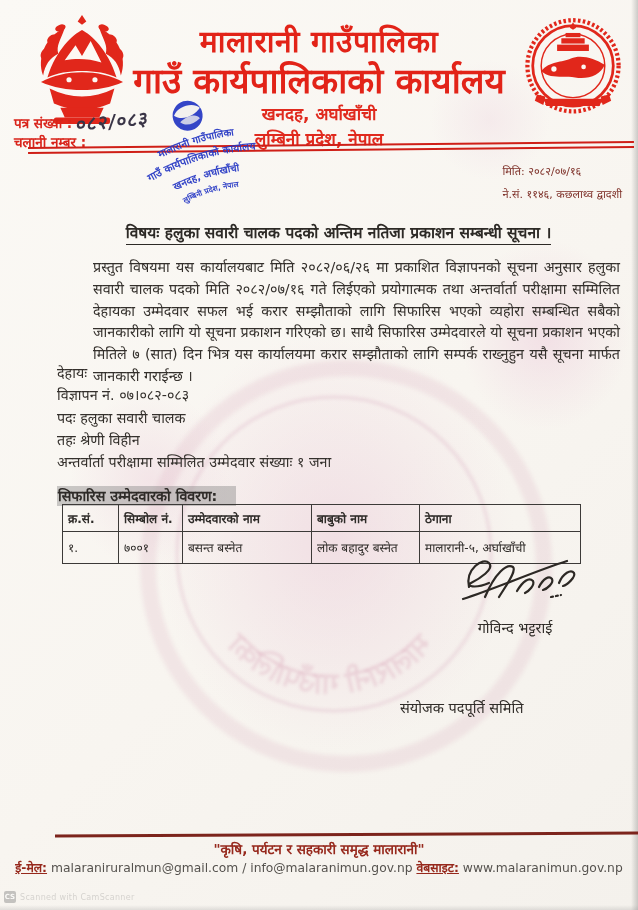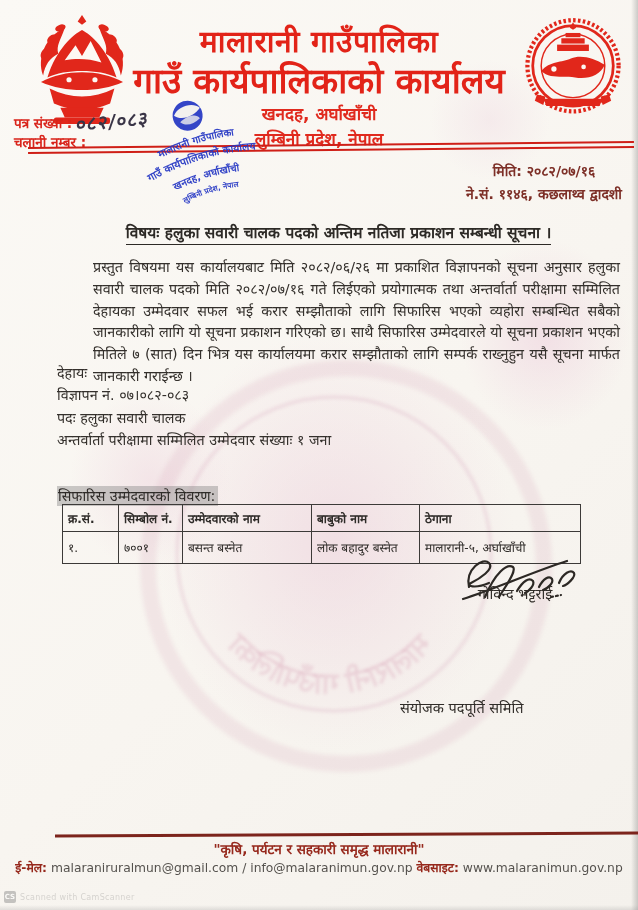--- a/index.html
+++ b/index.html
@@ -42,57 +42,57 @@
   .ref-dispatch{top:133px;}
   .hand{display:inline-block;font-size:19px;font-weight:bold;color:#3a3547;
     transform:rotate(-5deg) skewX(-8deg);margin-left:4px;letter-spacing:1px;}
 
   .redline{position:absolute;left:28px;top:144px;width:606px;transform:rotate(-0.55deg);}
   .redline div{height:2.2px;background:#cf1f17;}
   .redline div:first-child{margin-bottom:3px;}
 
   .stamp-blue{position:absolute;left:126px;top:80px;width:146px;height:146px;opacity:.92;}
 
-  .date-block{position:absolute;right:16px;top:160px;text-align:center;
-    font-size:14px;font-weight:bold;color:#7d2f27;line-height:23px;}
+  .date-block{position:absolute;right:16px;top:160px;text-align:left;
+    font-size:11px;font-weight:normal;color:#7d2f27;line-height:23px;}
 
   
   .subject{position:absolute;left:0;top:221px;width:100%;text-align:center;}
   .subject span{font-size:15.5px;font-weight:bold;color:#2d2a26;
     border-bottom:1.6px solid #2d2a26;padding-bottom:2px;margin-left:39px;}
 
   
   .para{position:absolute;left:57px;top:257px;width:527px;
     font-size:14.3px;line-height:21.8px;text-align:justify;font-weight:500;color:#34302c;margin-left:36px;}
   .details{position:absolute;left:57px;top:362px;font-size:14.3px;line-height:22.3px;font-weight:500;color:#34302c;}
-  .caption{position:absolute;left:57px;top:486px;font-size:14.3px;font-weight:400;color:#2e2b28;
-    background:rgba(128,128,128,.40);padding:0 3px 1px 1px;}
+  .caption{position:absolute;left:57px;top:486px;font-size:14.3px;font-weight:700;color:#2e2b28;
+    background:rgba(128,128,128,.40);padding:0 19px 1px 1px;}
 
   
   table.result{position:absolute;left:62px;top:504px;border-collapse:collapse;
     font-size:12px;color:#2e2b28;}
   table.result th,table.result td{border:1.6px solid #3c3a38;padding:2px 5px;text-align:left;vertical-align:middle;}
   table.result th{font-weight:bold;height:22px;}
   table.result td{height:27px;font-weight:500;}
   .c0{width:45px;} .c1{width:53px;margin-left:36px;} .c2{width:118px;} .c3{width:97px;} .c4{width:150px;}
 
   
   .sig-scribble{position:absolute;left:455px;top:553px;width:130px;height:58px;}
-  .sig-name{position:absolute;left:400px;top:583px;width:230px;text-align:center;
+  .sig-name{position:absolute;left:400px;top:617px;width:230px;text-align:center;
     font-size:14.5px;font-weight:500;color:#302c28;}
   .sig-title{position:absolute;left:400px;top:653px;width:230px;
     font-size:14.5px;font-weight:500;color:#302c28;margin-top:44px;}
 
   
   .foot-line{position:absolute;left:55px;top:833px;width:583px;height:2.6px;background:#7c241c;transform:rotate(-0.3deg);}
   .foot-slogan{position:absolute;left:0;top:840px;width:100%;text-align:center;
     font-size:13.5px;font-weight:bold;color:#96281c;}
   .foot-contact{position:absolute;left:0;top:859px;width:100%;text-align:center;
     font-size:12.3px;color:#55524e;}
-  .foot-contact b{color:#96281c;font-weight:bold;}
+  .foot-contact b{color:#96281c;font-weight:bold;text-decoration:underline;}
 
   .cam-badge{position:absolute;left:4px;top:891px;display:flex;align-items:center;gap:4px;opacity:.55;}
   .cam-badge .cs{width:12px;height:12px;background:#9a9a98;color:#fff;font-size:7px;font-weight:bold;
     display:flex;align-items:center;justify-content:center;border-radius:2px;}
   .cam-badge .cstxt{font-size:8px;color:#b9b7b4;letter-spacing:.3px;}
 </style>
 </head>
 <body>
 
 <div class="page">
@@ -211,20 +211,21 @@
   <div class="subject">
     <span>विषयः हलुका सवारी चालक पदको अन्तिम नतिजा प्रकाशन सम्बन्धी सूचना ।</span>
   </div>
 
   <div class="para">प्रस्तुत विषयमा यस कार्यालयबाट मिति २०८२/०६/२६ मा प्रकाशित विज्ञापनको सूचना अनुसार हलुका सवारी चालक पदको मिति २०८२/०७/१६ गते लिईएको प्रयोगात्मक तथा अन्तर्वार्ता परीक्षामा सम्मिलित देहायका उम्मेदवार सफल भई करार सम्झौताको लागि सिफारिस भएको व्यहोरा सम्बन्धित सबैको जानकारीको लागि यो सूचना प्रकाशन गरिएको छ। साथै सिफारिस उम्मेदवारले यो सूचना प्रकाशन भएको मितिले ७ (सात) दिन भित्र यस कार्यालयमा करार सम्झौताको लागि सम्पर्क राख्नुहुन यसै सूचना मार्फत जानकारी गराईन्छ ।</div>
 
   <div class="details">
     <div>देहायः</div>
     <div>विज्ञापन नं. ०७।०८२-०८३</div>
     <div>पदः हलुका सवारी चालक</div>
+    <div>तहः श्रेणी विहीन</div>
     <div>अन्तर्वार्ता परीक्षामा सम्मिलित उम्मेदवार संख्याः १ जना</div>
   </div>
 
   <div class="caption">सिफारिस उम्मेदवारको विवरण:</div>
 
   <table class="result">
     <tbody>
         <tr>
       <th class="c0">क्र.सं.</th>
       <th class="c1">सिम्बोल नं.</th>

